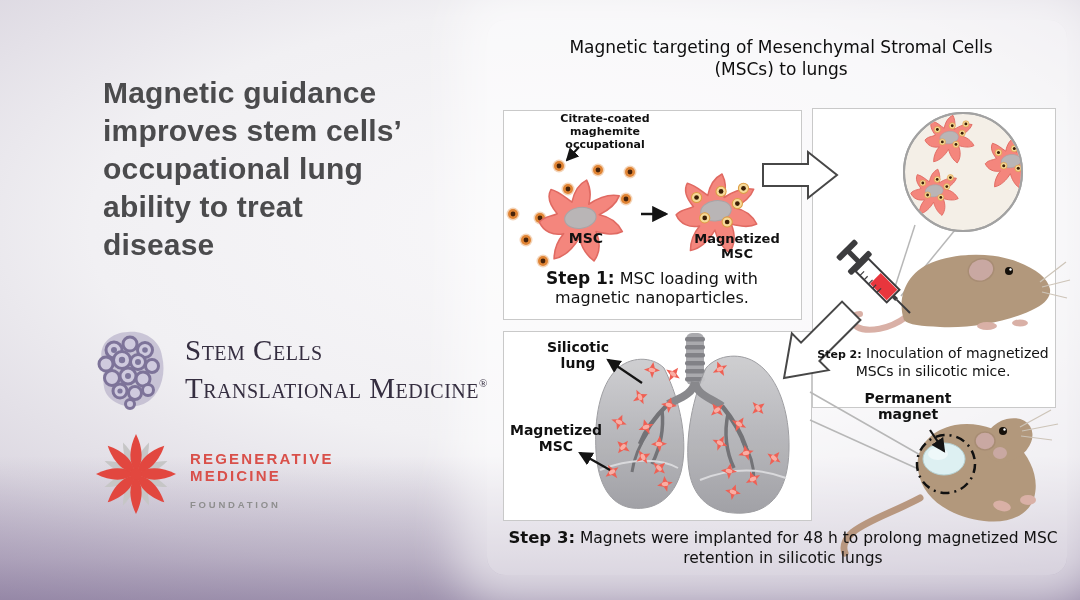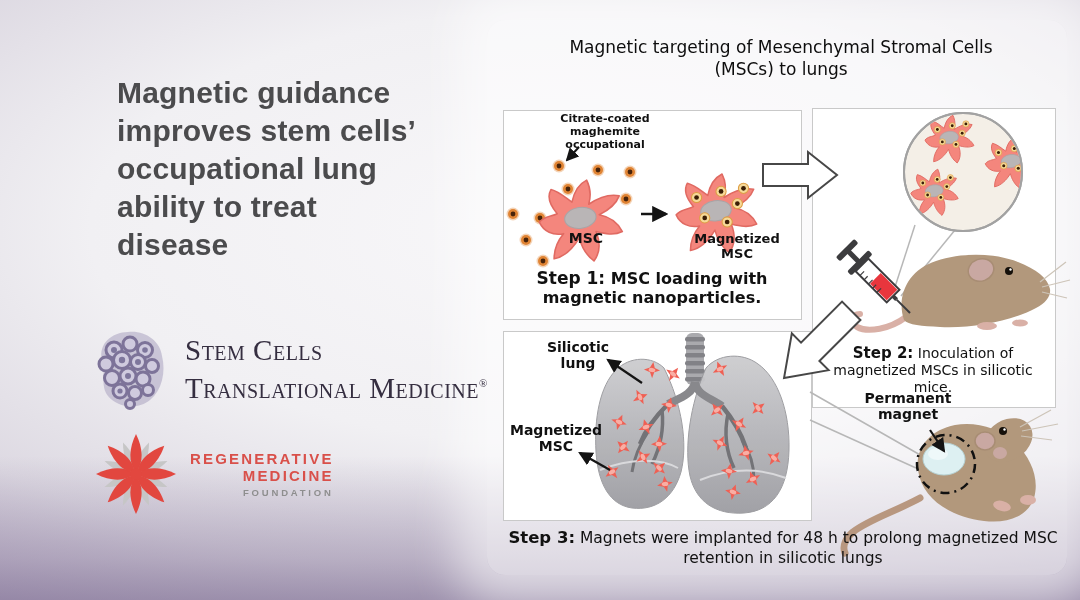--- a/index.html
+++ b/index.html
@@ -11,48 +11,48 @@
       radial-gradient(ellipse 115% 95% at 52% 38%, #f8f7f9 0%, #f1f0f3 38%, #ddd9e2 62%, #b6abc3 88%, #a093ae 100%);
   }
   .figure-backdrop {
     position:absolute; left:487px; top:20px; width:580px; height:555px;
     background:rgba(255,255,255,0.55);
     box-shadow:0 0 45px 32px rgba(255,255,255,0.55);
     border-radius:18px;
   }
   
   .headline { position:absolute; left:103px; top:74px; color:#4b4b4d;
-    font-weight:bold; font-size:30px; line-height:38px; letter-spacing:0.2px;margin-left:14px; }
+    font-weight:bold; font-size:30px; line-height:38px; letter-spacing:0.2px; }
   .headline div { white-space:nowrap; }
   
   .journal { position:absolute; left:92px; top:329px; display:flex; align-items:flex-start; }
   .journal-text { margin-left:9px; padding-top:5px; font-family:"Liberation Serif", serif;
     font-variant:small-caps; font-size:29px; line-height:33px; color:#352e40; letter-spacing:0.5px; }
   .journal-text .reg { font-size:11px; vertical-align:super; font-variant:normal; }
   
-  .foundation { position:absolute; left:96px; top:430px; display:flex; align-items:flex-start;text-align:right; }
+  .foundation { position:absolute; left:96px; top:430px; display:flex; align-items:flex-start; }
   .foundation-text { margin-left:14px; padding-top:20px; }
   .foundation-text .l1, .foundation-text .l2 { color:#d9504a; font-weight:bold;
     font-size:15px; line-height:17px; letter-spacing:2.2px; }
-  .foundation-text .l3 { color:#8e8e8e; font-size:9.5px; letter-spacing:2.8px; margin-top:3px; font-weight:bold; }
+  .foundation-text .l3 { color:#8e8e8e; font-size:9.5px; letter-spacing:2.8px; margin-top:15px; font-weight:bold; }
   
   .panel { position:absolute; background:#ffffff; border:1px solid #c9c9c9; }
   .panel1 { left:503px; top:110px; width:297px; height:208px; }
   .panel2 { left:812px; top:108px; width:242px; height:298px; }
   .panel3 { left:503px; top:331px; width:307px; height:188px; }
   
   .figtext { position:absolute; color:#111; font-family:"DejaVu Sans", sans-serif; text-align:center; }
   .fig-title { left:500px; top:36px; width:562px; font-weight:normal; font-size:17px; line-height:22px; color:#0d0d0d; }
   .nano-label { left:553px; top:112px; width:104px; font-weight:bold; font-size:11px; line-height:13px; }
   .msc-label { left:556px; top:230px; width:60px; font-weight:bold; font-size:14px; }
   .mag-label1 { left:693px; top:231px; width:88px; font-weight:bold; font-size:13px; line-height:15px; }
-  .cap1 { left:508px; top:269px; width:288px; font-size:16px; line-height:19px;font-weight:bold; }
+  .cap1 { left:508px; top:269px; width:288px; font-size:16px; line-height:19px; }
   .cap1 b { font-size:17px; }
   .cap2 { left:814px; top:345px; width:238px; font-size:14px; line-height:17px; }
-  .cap2 b { font-size:15px; }
+  .cap2 b { font-size:11px; }
   .sil-label { left:536px; top:339px; width:84px; font-weight:bold; font-size:14px; line-height:16px; }
   .mag-label3 { left:509px; top:422px; width:94px; font-weight:bold; font-size:14px; line-height:16px; }
   .perm-label { left:856px; top:390px; width:104px; font-weight:bold; font-size:14px; line-height:16px; }
   .cap3 { left:496px; top:528px; width:574px; font-size:15.5px; line-height:20px; }
   .cap3 b { font-size:16.5px; }
   .gfx { position:absolute; left:0; top:0; width:1080px; height:600px; }
   .labels { position:absolute; left:0; top:0; width:1080px; height:600px; pointer-events:none; }
 </style>
 </head>
 <body>

